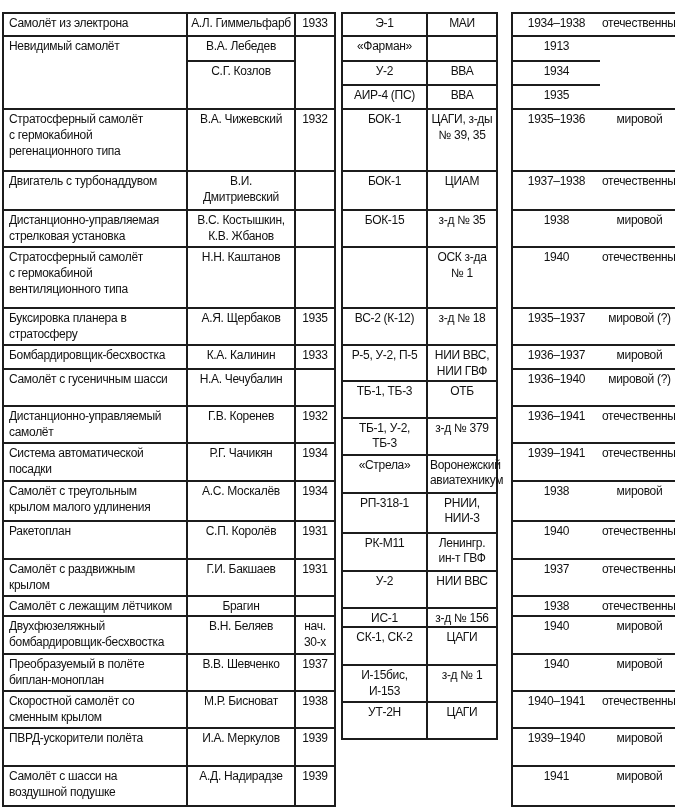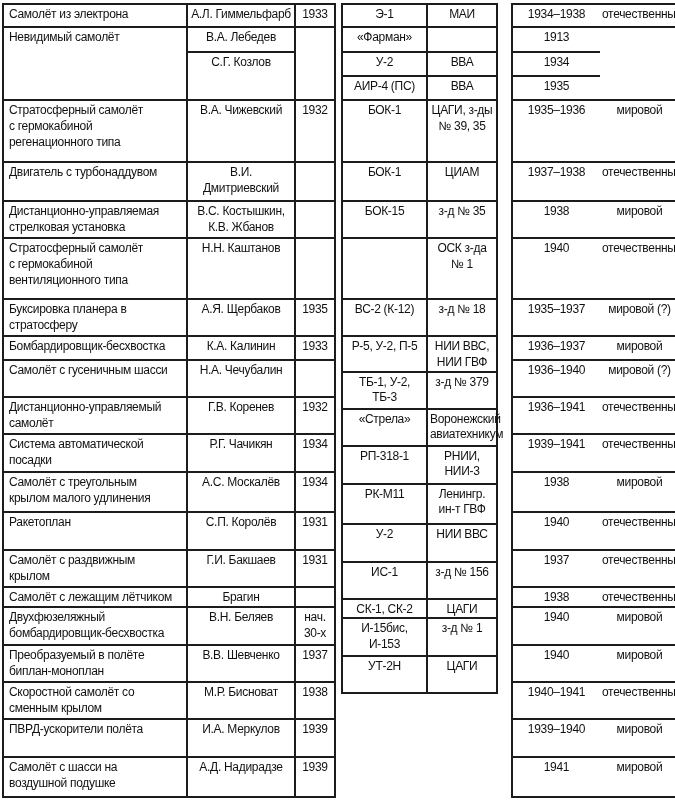--- a/index.html
+++ b/index.html
@@ -7,21 +7,21 @@
     padding: 0;
     background: #ffffff;
     width: 675px;
     height: 811px;
     overflow: hidden;
   }
   .sheet {
     position: relative;
     width: 675px;
     height: 811px;
-    padding-top: 3px;
+    padding-top: 12px;
     padding-left: 2px;
     box-sizing: border-box;
     background: #ffffff;
   }
   .tables {
     display: flex;
     align-items: flex-start;
   }
   table.grid {
     border-collapse: collapse;
@@ -255,20 +255,24 @@
       <tr>
         <td>ВС-2 (К-12)</td>
         <td>з-д № 18</td>
       </tr>
       <tr>
         <td>Р-5, У-2, П-5</td>
         <td>НИИ ВВС,
 НИИ ГВФ</td>
       </tr>
       <tr>
+        <td>ТБ-1, ТБ-3</td>
+        <td>ОТБ</td>
+      </tr>
+      <tr>
         <td>ТБ-1, У-2,
 ТБ-3</td>
         <td>з-д № 379</td>
       </tr>
       <tr>
         <td>«Стрела»</td>
         <td>Воронежский
 авиатехникум</td>
       </tr>
       <tr>

